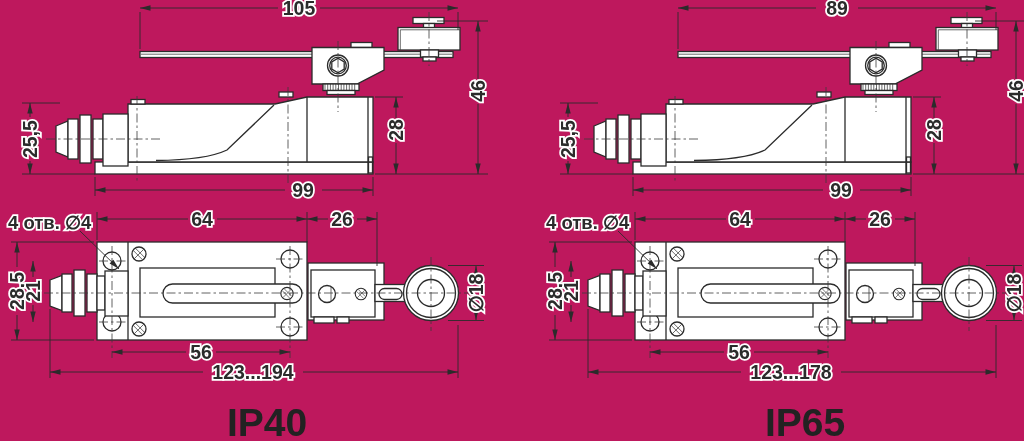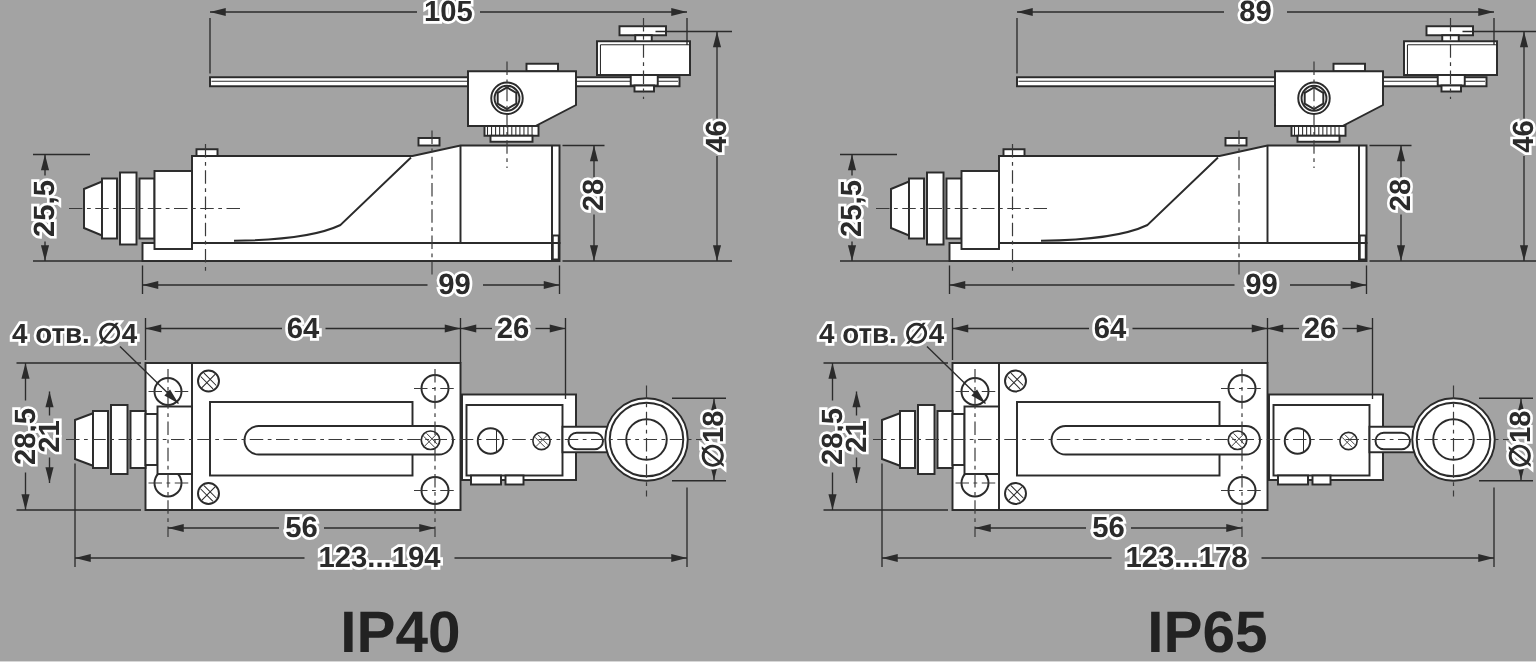--- a/index.html
+++ b/index.html
@@ -1,17 +1,17 @@
 <!DOCTYPE html>
 <html><head>
 <meta charset="utf-8">
 <style>
   html,body{margin:0;padding:0;background:#ffffff;}
   .canvas{
-    width:1024px;height:441px;background:#a3a3a3;
+    width:1024px;height:441px;background:#be185d;
     display:flex;flex-direction:row;overflow:hidden;
     font-family:"Liberation Sans",sans-serif;
     text-decoration:underline;
   }
   .fig{width:512px;height:441px;flex:0 0 auto;}
   
   .s  {stroke:#2b2b2b;stroke-width:1.3;fill:#ffffff;stroke-linejoin:miter;}
   .sn {stroke:#2b2b2b;stroke-width:1.3;fill:none;}
   .fine{stroke:#2b2b2b;stroke-width:.7;fill:none;}
   .cl {stroke:#3a3a3a;stroke-width:.8;fill:none;stroke-dasharray:9 3 2.5 3;}

